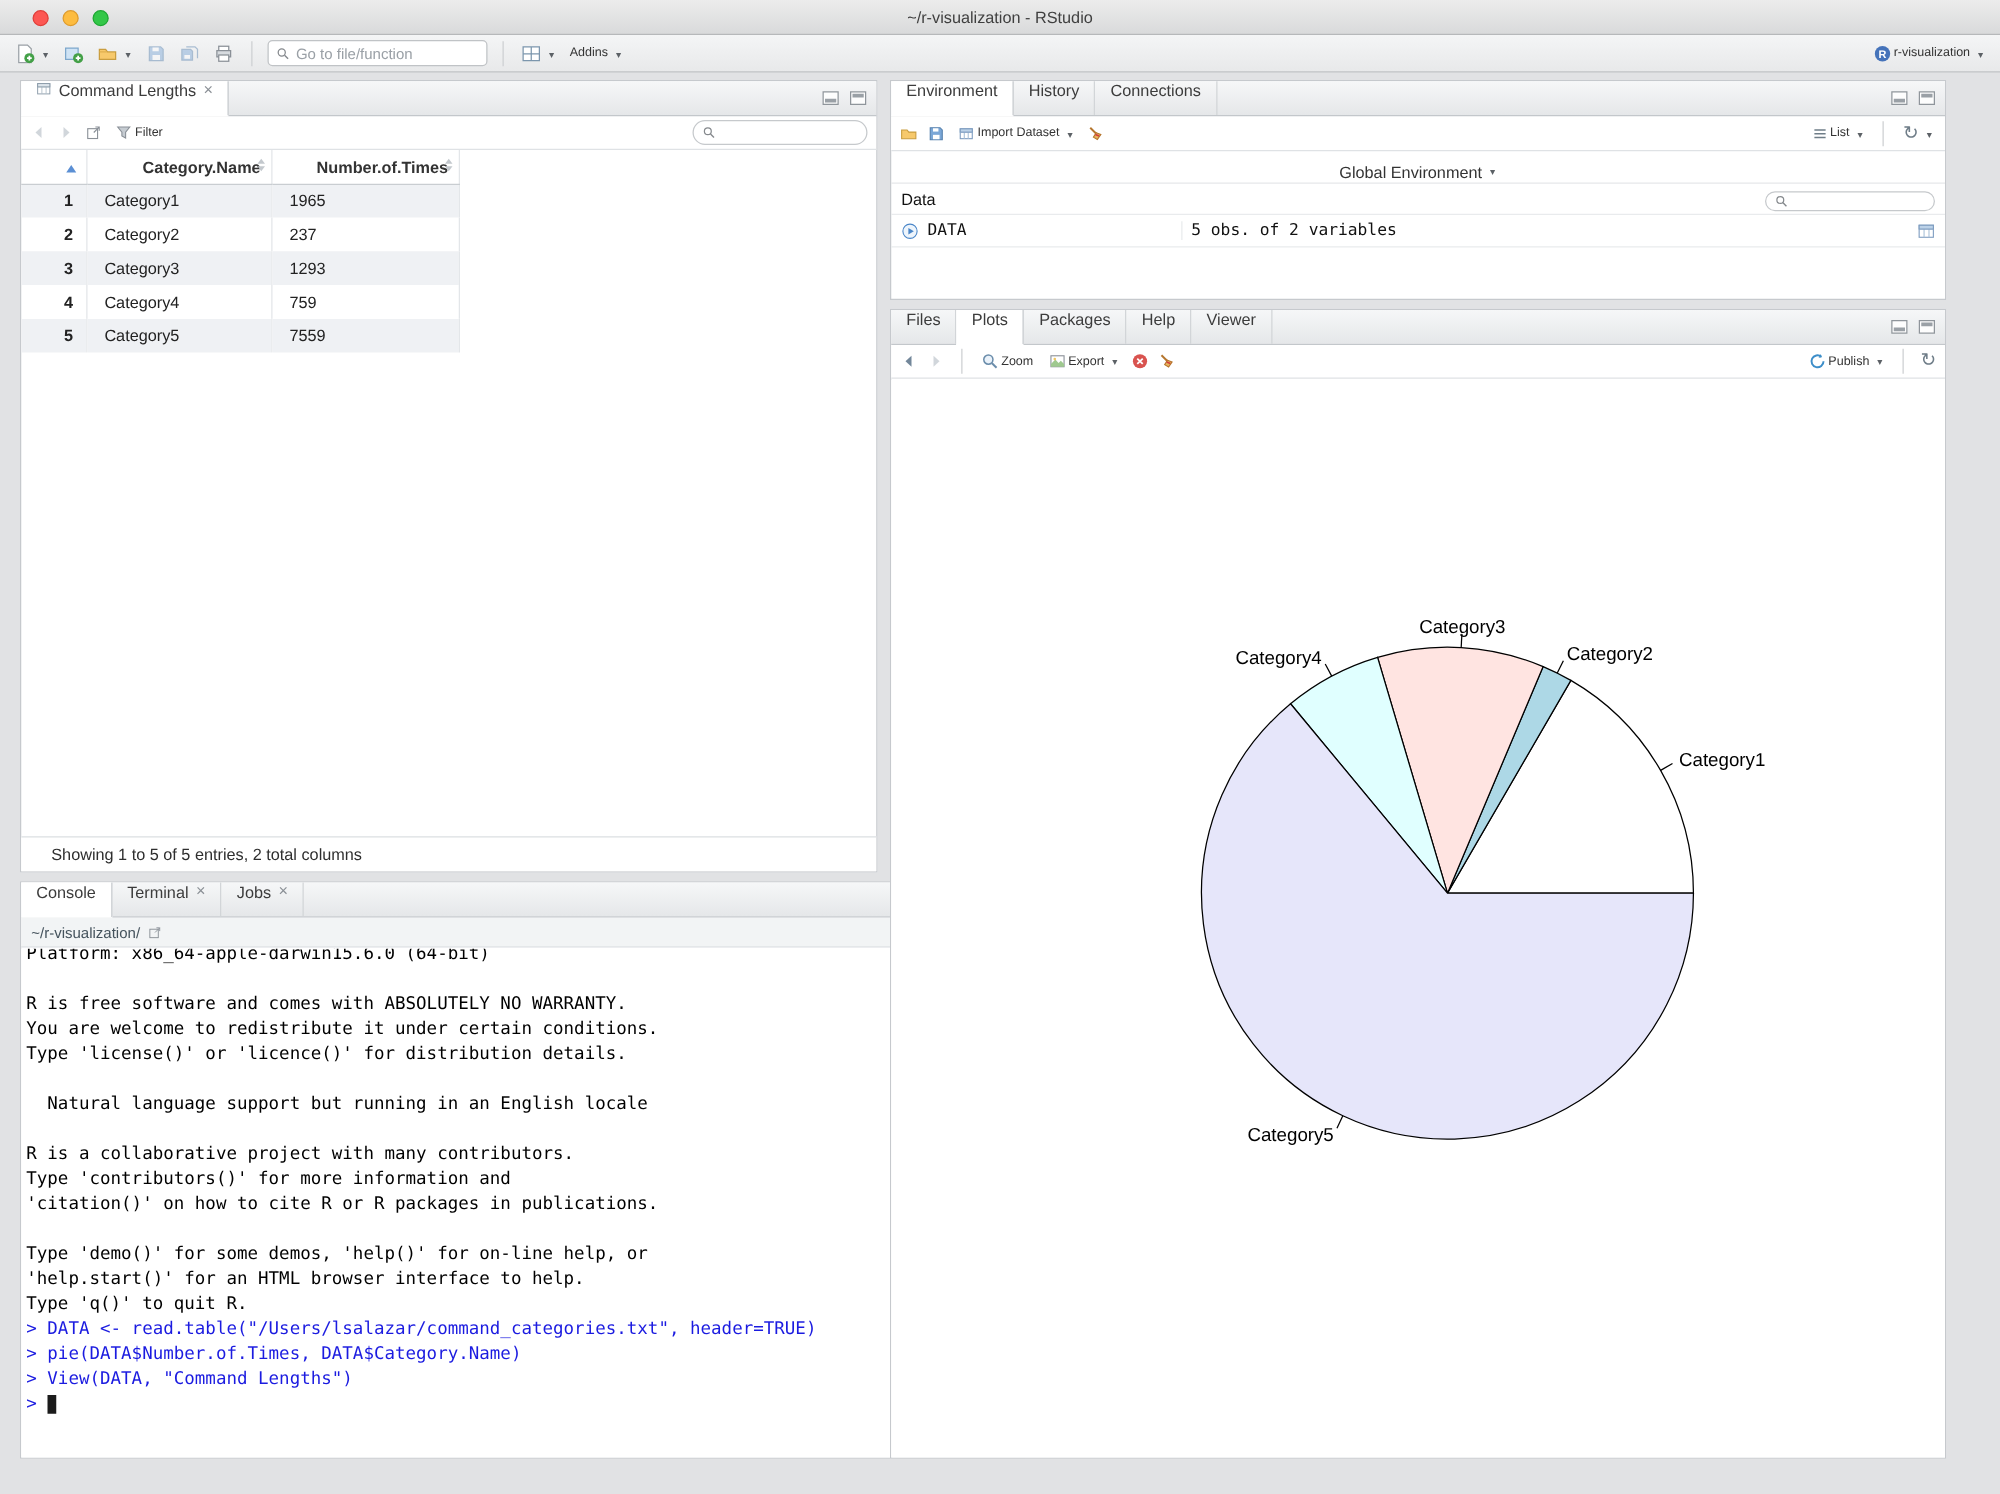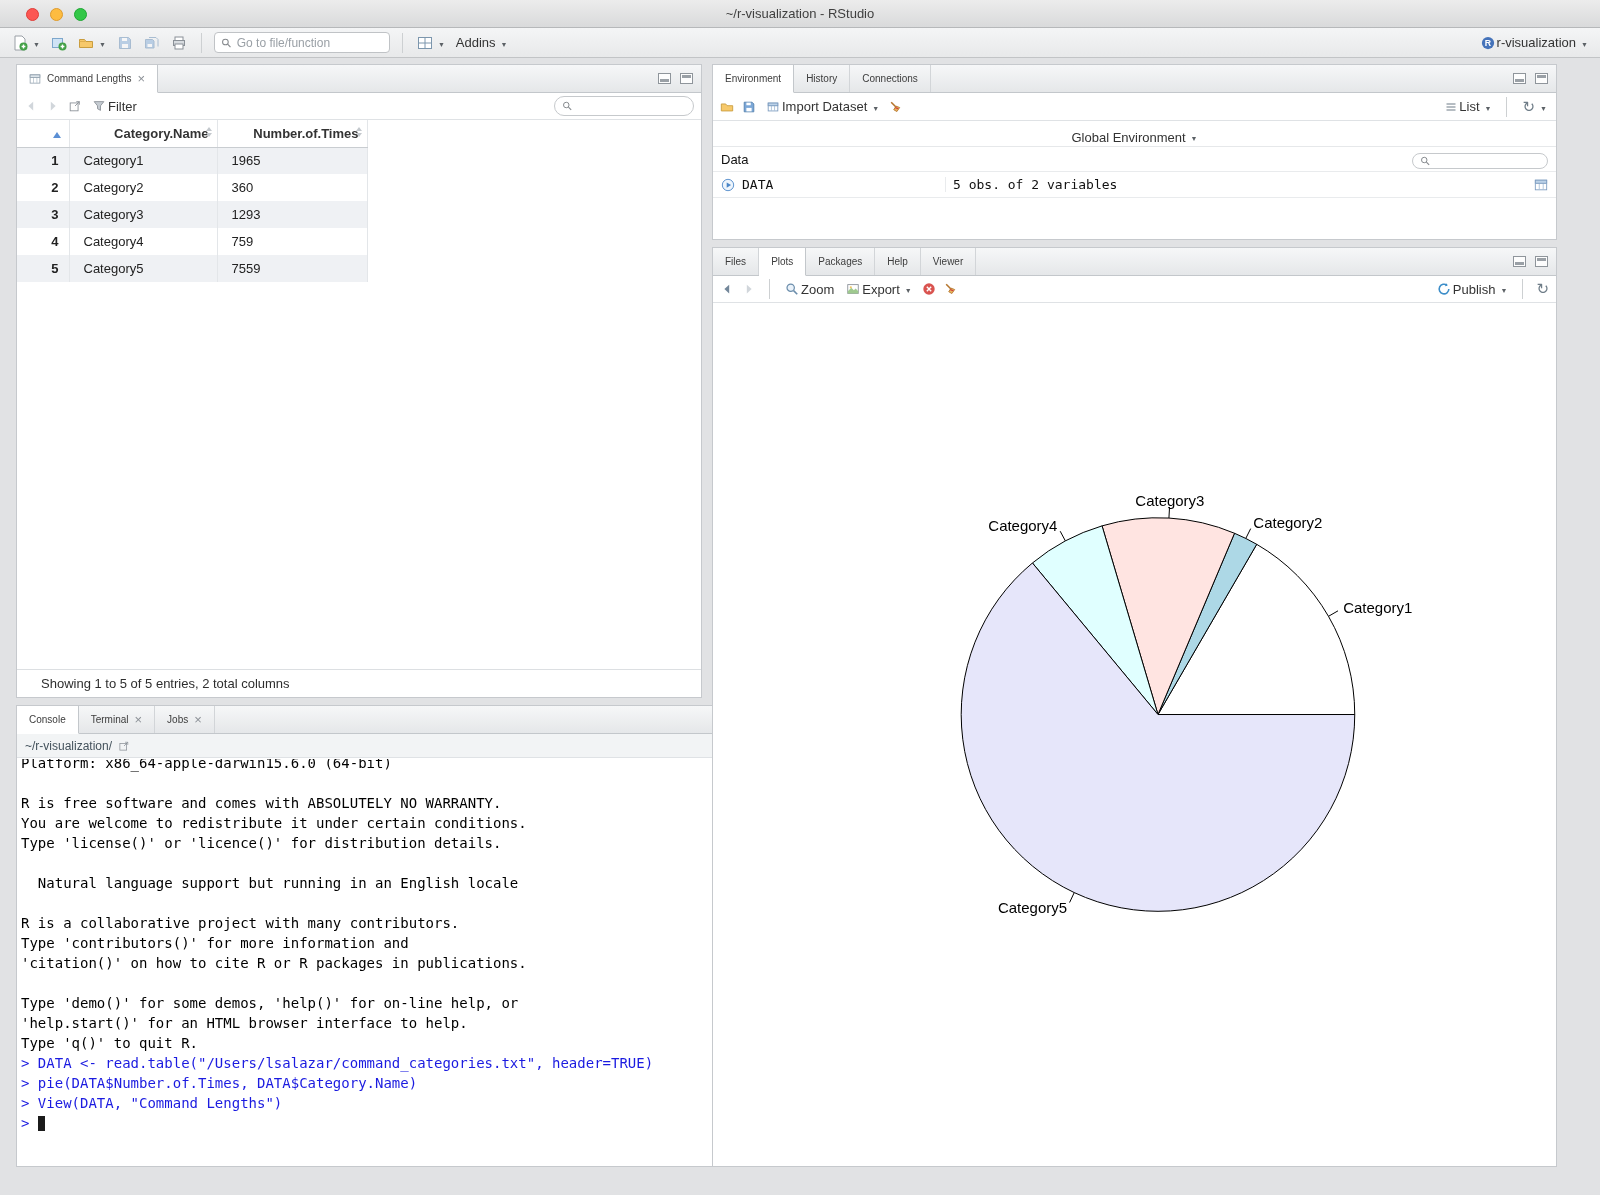--- a/index.html
+++ b/index.html
@@ -17,21 +17,21 @@
   .light.red { background:#fc5753; border:1px solid #df3e39; }
   .light.yellow { background:#fdbc40; border:1px solid #de9b2d; }
   .light.green { background:#33c748; border:1px solid #1ea733; }
   .win-title { text-align:center; line-height:27px; font-size:13px; color:#3f3f3f; }
 
   .main-toolbar { position:absolute; top:28px; left:0; right:0; height:30px;
     background:linear-gradient(#f4f5f6,#e8e9ea); border-bottom:1px solid #c2c4c6;
     display:flex; align-items:center; padding:0 10px; gap:7px; }
   .tb-btn { display:flex; align-items:center; gap:2px; padding:1px 2px; border-radius:3px; }
   .tb-sep { width:1px; height:20px; background:#cdd0d2; margin:0 5px; }
-  .tb-label { font-size:13px; color:#333; }
+  .tb-label { font-size:10px; color:#333; }
   .flex-spacer { flex:1; }
   .caret::after { content:"▼"; font-size:7px; color:#5c6166; margin-left:3px; position:relative; top:-1px; }
   .dim { opacity:.45; }
 
   .goto-box { display:flex; align-items:center; width:176px; height:21px; background:#fff;
     border:1px solid #c0c3c6; border-radius:4px; padding:0 6px; gap:5px; }
   .goto-box input, .search-pill input { border:none; outline:none; background:transparent;
     font-size:12px; color:#333; width:100%; padding:0; font-family:"Liberation Sans",sans-serif; }
   .goto-box input::placeholder { color:#9aa0a6; }
 
@@ -41,21 +41,21 @@
 
   
   .pane { position:absolute; background:#fff; border:1px solid #c6c9cd; }
   #pane-viewer  { left:16px;  top:64px;  width:686px; height:634px; }
   #pane-console { left:16px;  top:705px; width:804px; height:462px; }
   #pane-env     { left:712px; top:64px;  width:845px; height:176px; }
   #pane-plots   { left:712px; top:247px; width:845px; height:920px; }
 
   .tabbar { height:28px; background:linear-gradient(#f6f7f8,#e5e7e9);
     border-bottom:1px solid #c3c7cb; display:flex; align-items:stretch; position:relative; }
-  .tab { display:flex; align-items:center; gap:6px; padding:0 12px; font-size:10px;
+  .tab { display:flex; gap:6px; padding:0 12px; font-size:13px;
     color:#3c3c3c; border-right:1px solid #d2d5d8; white-space:nowrap; }
   .tab.active { background:#fff; margin-bottom:-1px; border-bottom:1px solid #fff;
     border-right:1px solid #c3c7cb; }
   .close-x { color:#8b9096; font-size:13px; line-height:1; }
   .close-x::after { content:"×"; }
   .winbtns { position:absolute; right:8px; top:8px; display:flex; gap:9px; }
   .wb { width:13px; height:11px; border:1px solid #8f959b; background:#fdfdfd; position:relative; }
   .wb.min::after { content:""; position:absolute; left:1px; right:1px; bottom:1px; height:3px; background:#9aa0a6; }
   .wb.max::after { content:""; position:absolute; left:1px; right:1px; top:1px; height:3px; background:#9aa0a6; }
 
@@ -264,21 +264,21 @@
     </thead>
     <tbody>
       <tr class="odd">
         <td class="col-num">1</td>
         <td class="col-name">Category1</td>
         <td class="col-times">1965</td>
       </tr>
       <tr>
         <td class="col-num">2</td>
         <td class="col-name">Category2</td>
-        <td class="col-times">360</td>
+        <td class="col-times">237</td>
       </tr>
       <tr class="odd">
         <td class="col-num">3</td>
         <td class="col-name">Category3</td>
         <td class="col-times">1293</td>
       </tr>
       <tr>
         <td class="col-num">4</td>
         <td class="col-name">Category4</td>
         <td class="col-times">759</td>

